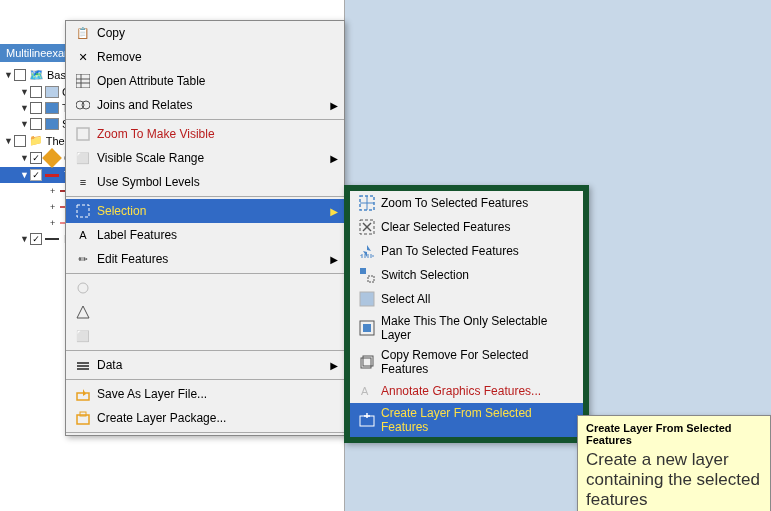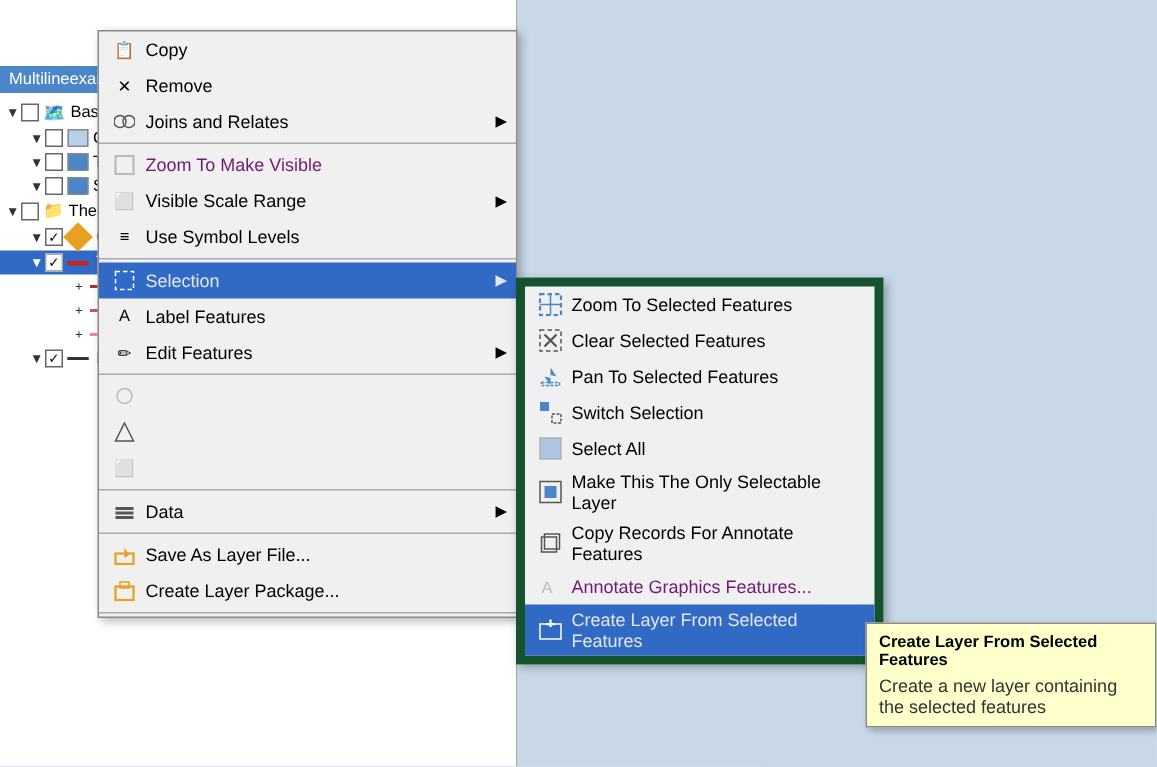--- a/index.html
+++ b/index.html
@@ -85,22 +85,22 @@
     .menu-item {
       display: flex;
       align-items: center;
       padding: 3px 8px;
       cursor: pointer;
       font-size: 12px;
       color: #000;
       min-height: 22px;
       position: relative;
     }
-    .menu-item.highlighted { background: #316ac5; color: #e5e5e5; }
-    .menu-item.disabled { color: #701a75; cursor: default; }
+    .menu-item.highlighted { background: #316ac5; color: #fde047; }
+    .menu-item.disabled { color: #b91c1c; cursor: default; }
 
     .menu-separator {
       height: 1px;
       background: #aaa;
       margin: 2px 0;
     }
 
     .menu-item .menu-icon {
       width: 18px;
       height: 18px;
@@ -142,21 +142,21 @@
       padding: 6px 8px;
       z-index: 102;
       font-size: 11px;
     }
     .tooltip-title {
       font-weight: bold;
       margin-bottom: 4px;
       font-size: 11px;
     }
     .tooltip-desc {
-      font-size: 12px;
+      font-size: 17px;
       color: #333;
     }
 
     
     .map-area {
       position: absolute;
       left: 345px;
       top: 0;
       right: 0;
       bottom: 0;
@@ -253,20 +253,31 @@
   <div class="menu-item">
     <span class="menu-icon">📋</span>
     <span>Copy</span>
   </div>
 
   <div class="menu-item">
     <span class="menu-icon">✕</span>
     <span>Remove</span>
   </div>
 
+  <div class="menu-item">
+    <span class="menu-icon">
+      <svg width="14" height="14" viewBox="0 0 14 14">
+          <rect x="0" y="0" width="14" height="14" fill="none" stroke="#555" stroke-width="1"></rect>
+          <line x1="0" y1="5" x2="14" y2="5" stroke="#555" stroke-width="1"></line>
+          <line x1="0" y1="9" x2="14" y2="9" stroke="#555" stroke-width="1"></line>
+          <line x1="5" y1="0" x2="5" y2="14" stroke="#555" stroke-width="1"></line>
+        </svg>
+    </span>
+    <span>Open Attribute Table</span>
+  </div>
 
   <div class="menu-item">
     <span class="menu-icon">
       <svg width="14" height="14">
           <circle cx="4" cy="7" r="4" fill="none" stroke="#555" stroke-width="1"></circle>
           <circle cx="10" cy="7" r="4" fill="none" stroke="#555" stroke-width="1"></circle>
         </svg>
     </span>
     <span>Joins and Relates</span>
     <span class="arrow">▶</span>
@@ -437,21 +448,21 @@
     <span>Make This The Only Selectable Layer</span>
   </div>
 
   <div class="menu-item">
     <span class="menu-icon">
       <svg width="16" height="16">
           <rect x="2" y="4" width="10" height="10" fill="none" stroke="#555" stroke-width="1"></rect>
           <rect x="4" y="2" width="10" height="10" fill="none" stroke="#555" stroke-width="1"></rect>
         </svg>
     </span>
-    <span>Copy Records For Annotate Features</span>
+    <span>Copy Remove For Selected Features</span>
   </div>
 
   <div class="menu-item disabled">
     <span class="menu-icon">
       <svg width="16" height="16">
           <text x="2" y="12" font-size="11" fill="#bbb">A</text>
         </svg>
     </span>
     <span>Annotate Graphics Features...</span>
   </div>

